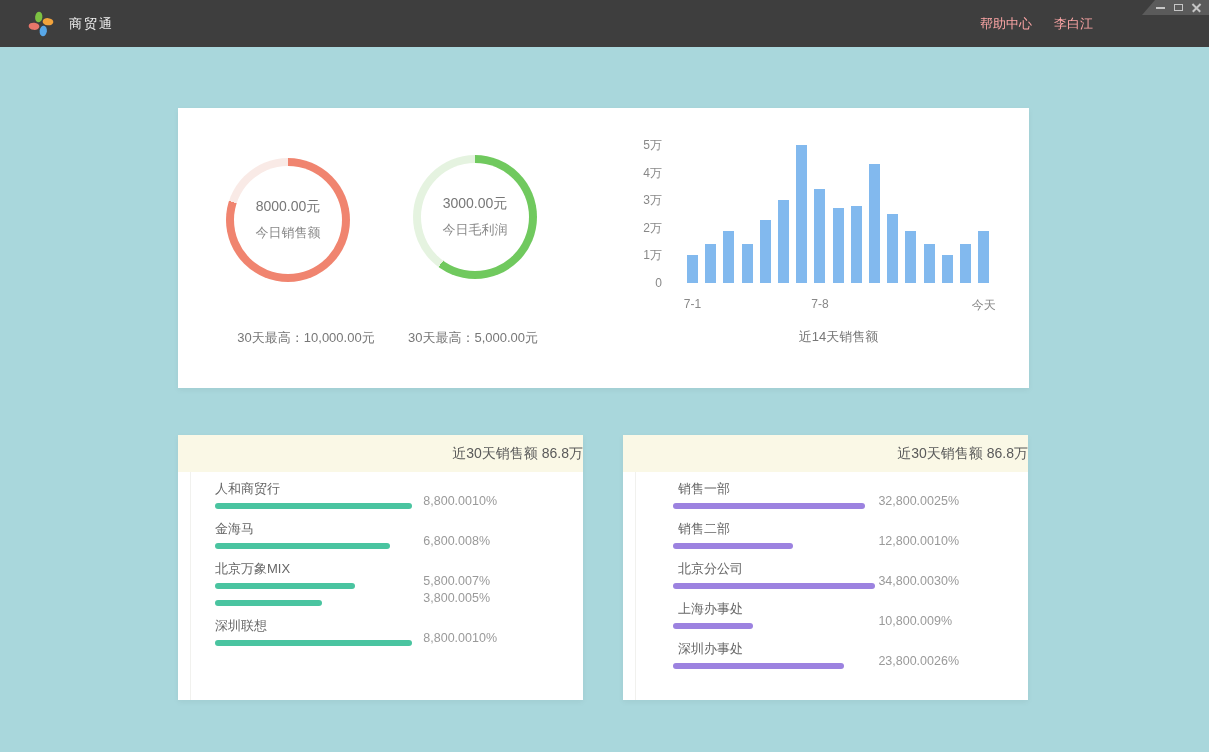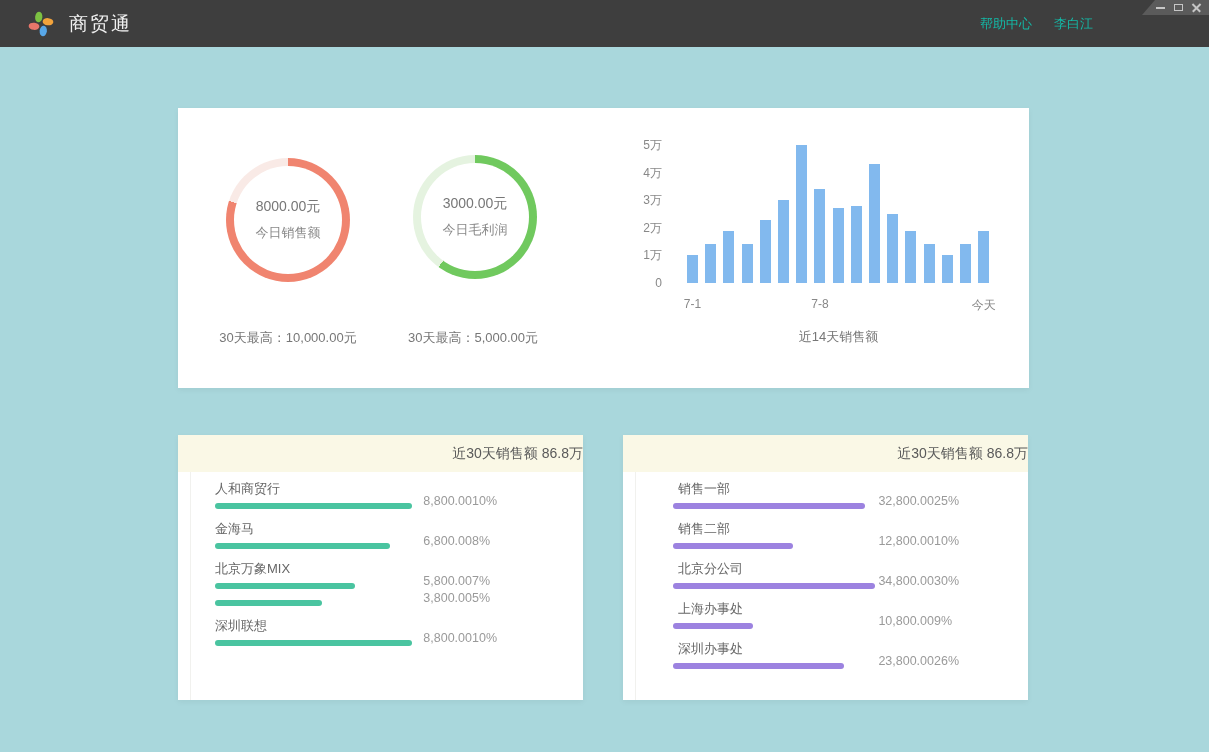--- a/index.html
+++ b/index.html
@@ -2,23 +2,23 @@
 <html><head>
 <meta charset="utf-8">
 <style>
   * { margin:0; padding:0; box-sizing:border-box; }
   html,body { width:1209px; height:752px; overflow:hidden; }
   body { font-family:"Liberation Sans","DejaVu Sans",sans-serif; background:#a9d7dc; position:relative; }
 
   
   .topbar { position:absolute; left:0; top:0; width:1209px; height:47px; background:#3e3e3e; display:flex; align-items:center; }
   .logo { margin-left:27px; width:28px; height:28px; }
-  .app-title { margin-left:14px; font-size:19px; color:#f0f0f0; letter-spacing:2px; }
+  .app-title { margin-left:14px; font-size:13px; color:#f0f0f0; letter-spacing:2px; }
   .topbar-right { position:absolute; right:116px; top:0; height:47px; display:flex; align-items:center; gap:22px; }
-  .topbar-link { font-size:13px; color:#14b8a6; cursor:pointer; }
+  .topbar-link { font-size:13px; color:#fca5a5; cursor:pointer; }
   .win-controls { position:absolute; right:0; top:0; width:67px; height:15px; background:#5b5b5b;
                   clip-path:polygon(13px 0, 100% 0, 100% 100%, 0 100%);
                   display:flex; align-items:center; justify-content:flex-end; gap:9px; padding-right:8px; }
   .wc-min { width:9px; height:2px; background:#c6c6c6; }
   .wc-max { width:9px; height:7px; border:1px solid #c6c6c6; }
   .wc-close { position:relative; width:9px; height:9px; }
   .wc-close::before,.wc-close::after { content:""; position:absolute; left:-1px; top:4px; width:11px; height:1.5px; background:#c6c6c6; }
   .wc-close::before { transform:rotate(45deg); }
   .wc-close::after { transform:rotate(-45deg); }
 
@@ -95,21 +95,21 @@
 </div>
 
 <section class="card top-card">
 
   <div class="donut" id="donut-sales" style="left: 48px; top: 50px; background: conic-gradient(rgb(240, 132, 111) 0deg, rgb(240, 132, 111) 80%, rgb(249, 234, 230) 80%, rgb(249, 234, 230) 100%);">
     <div class="donut-text">
       <div class="donut-value">8000.00元</div>
       <div class="donut-caption">今日销售额</div>
     </div>
   </div>
-  <div class="donut-footer" style="left:0;">30天最高：10,000.00元</div>
+  <div class="donut-footer" style="left:18px;">30天最高：10,000.00元</div>
 
   <div class="donut" id="donut-profit" style="left: 235px; top: 47px; background: conic-gradient(rgb(112, 201, 94) 0deg, rgb(112, 201, 94) 60%, rgb(229, 243, 224) 60%, rgb(229, 243, 224) 100%);">
     <div class="donut-text">
       <div class="donut-value">3000.00元</div>
       <div class="donut-caption">今日毛利润</div>
     </div>
   </div>
   <div class="donut-footer" style="left:185px;">30天最高：5,000.00元</div>
 
   <div class="chart">

